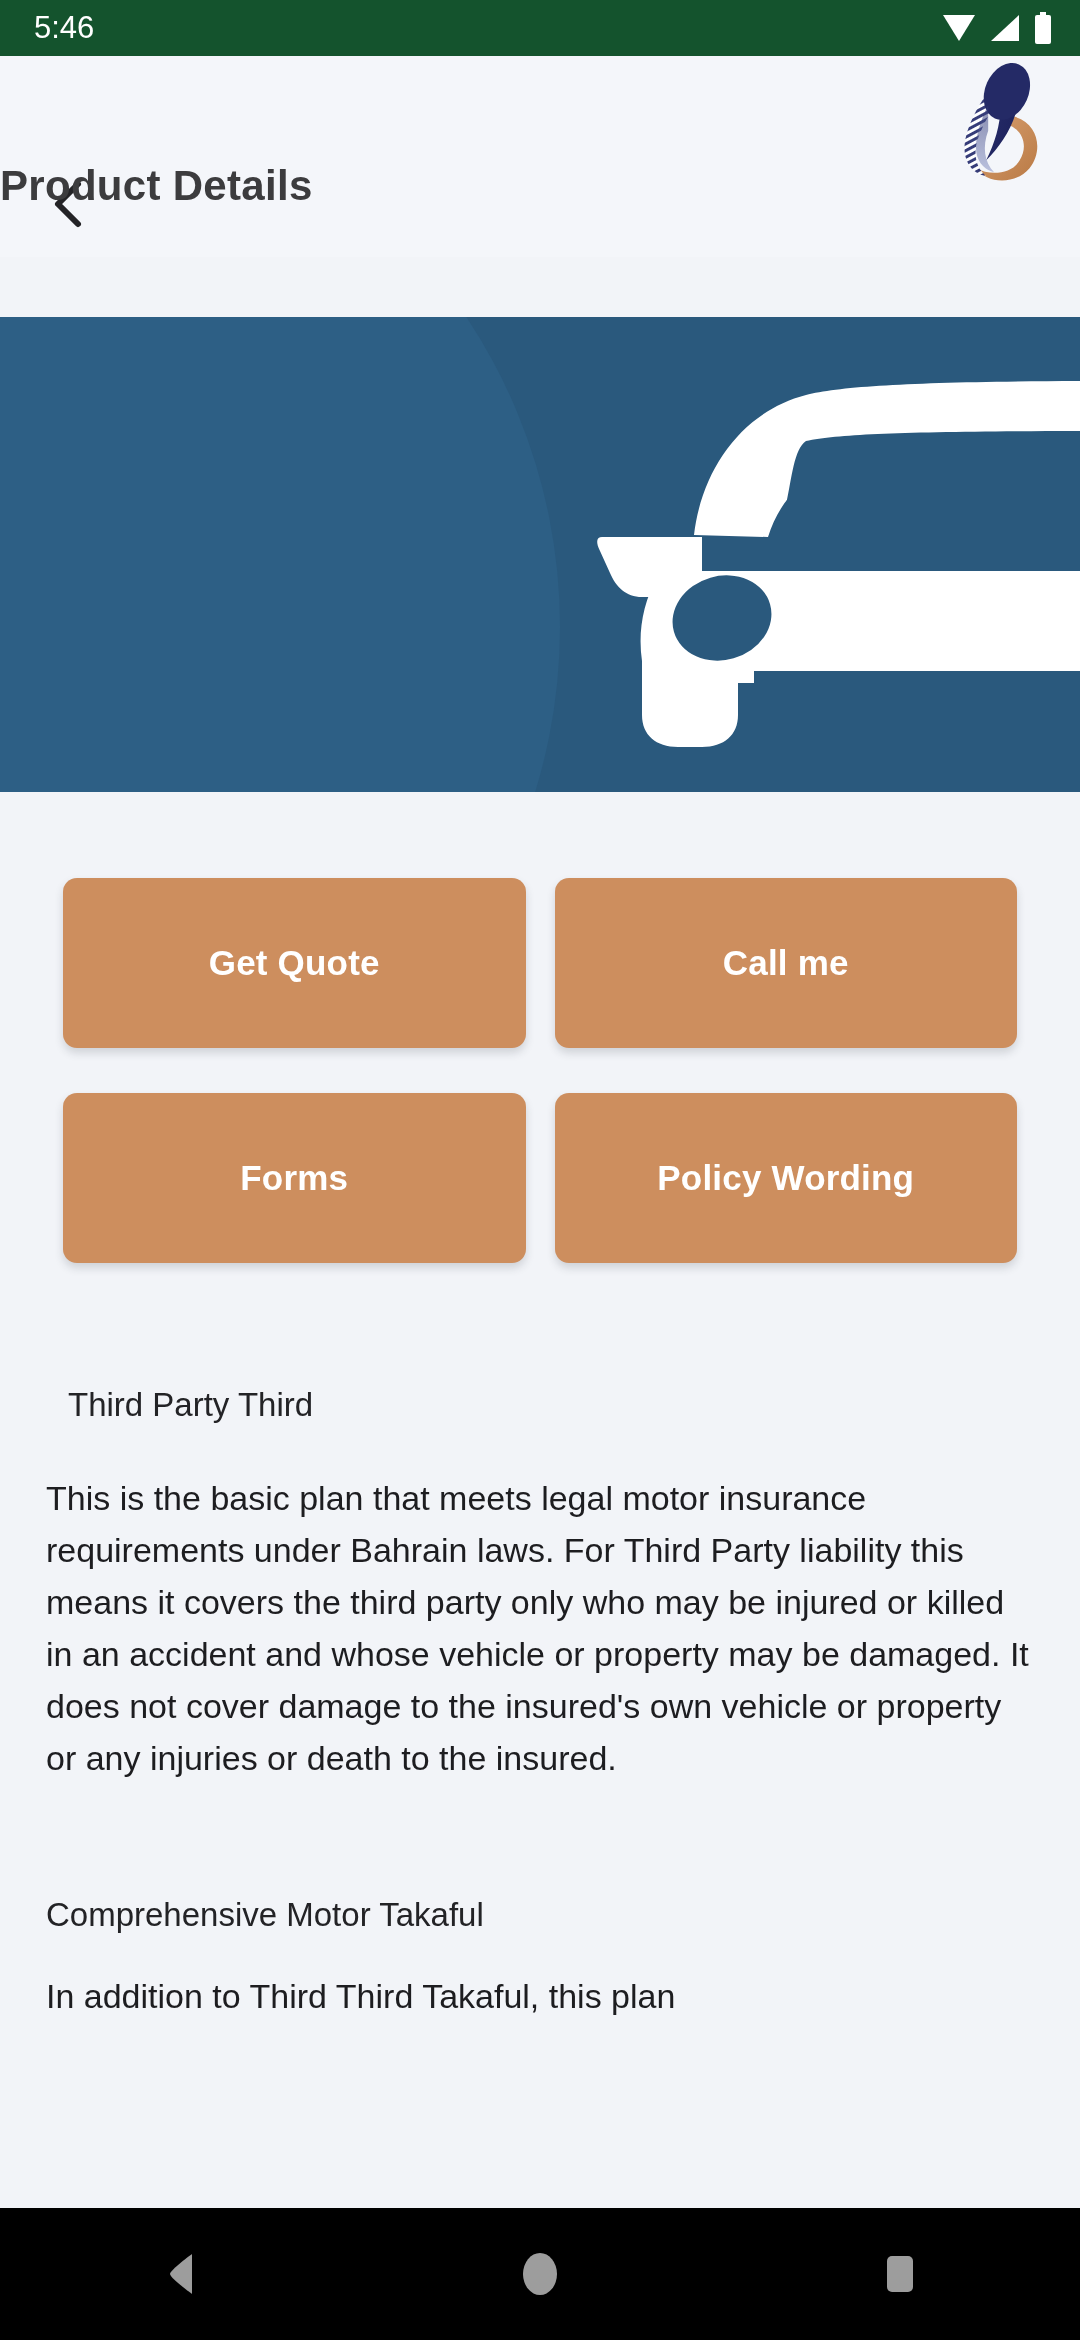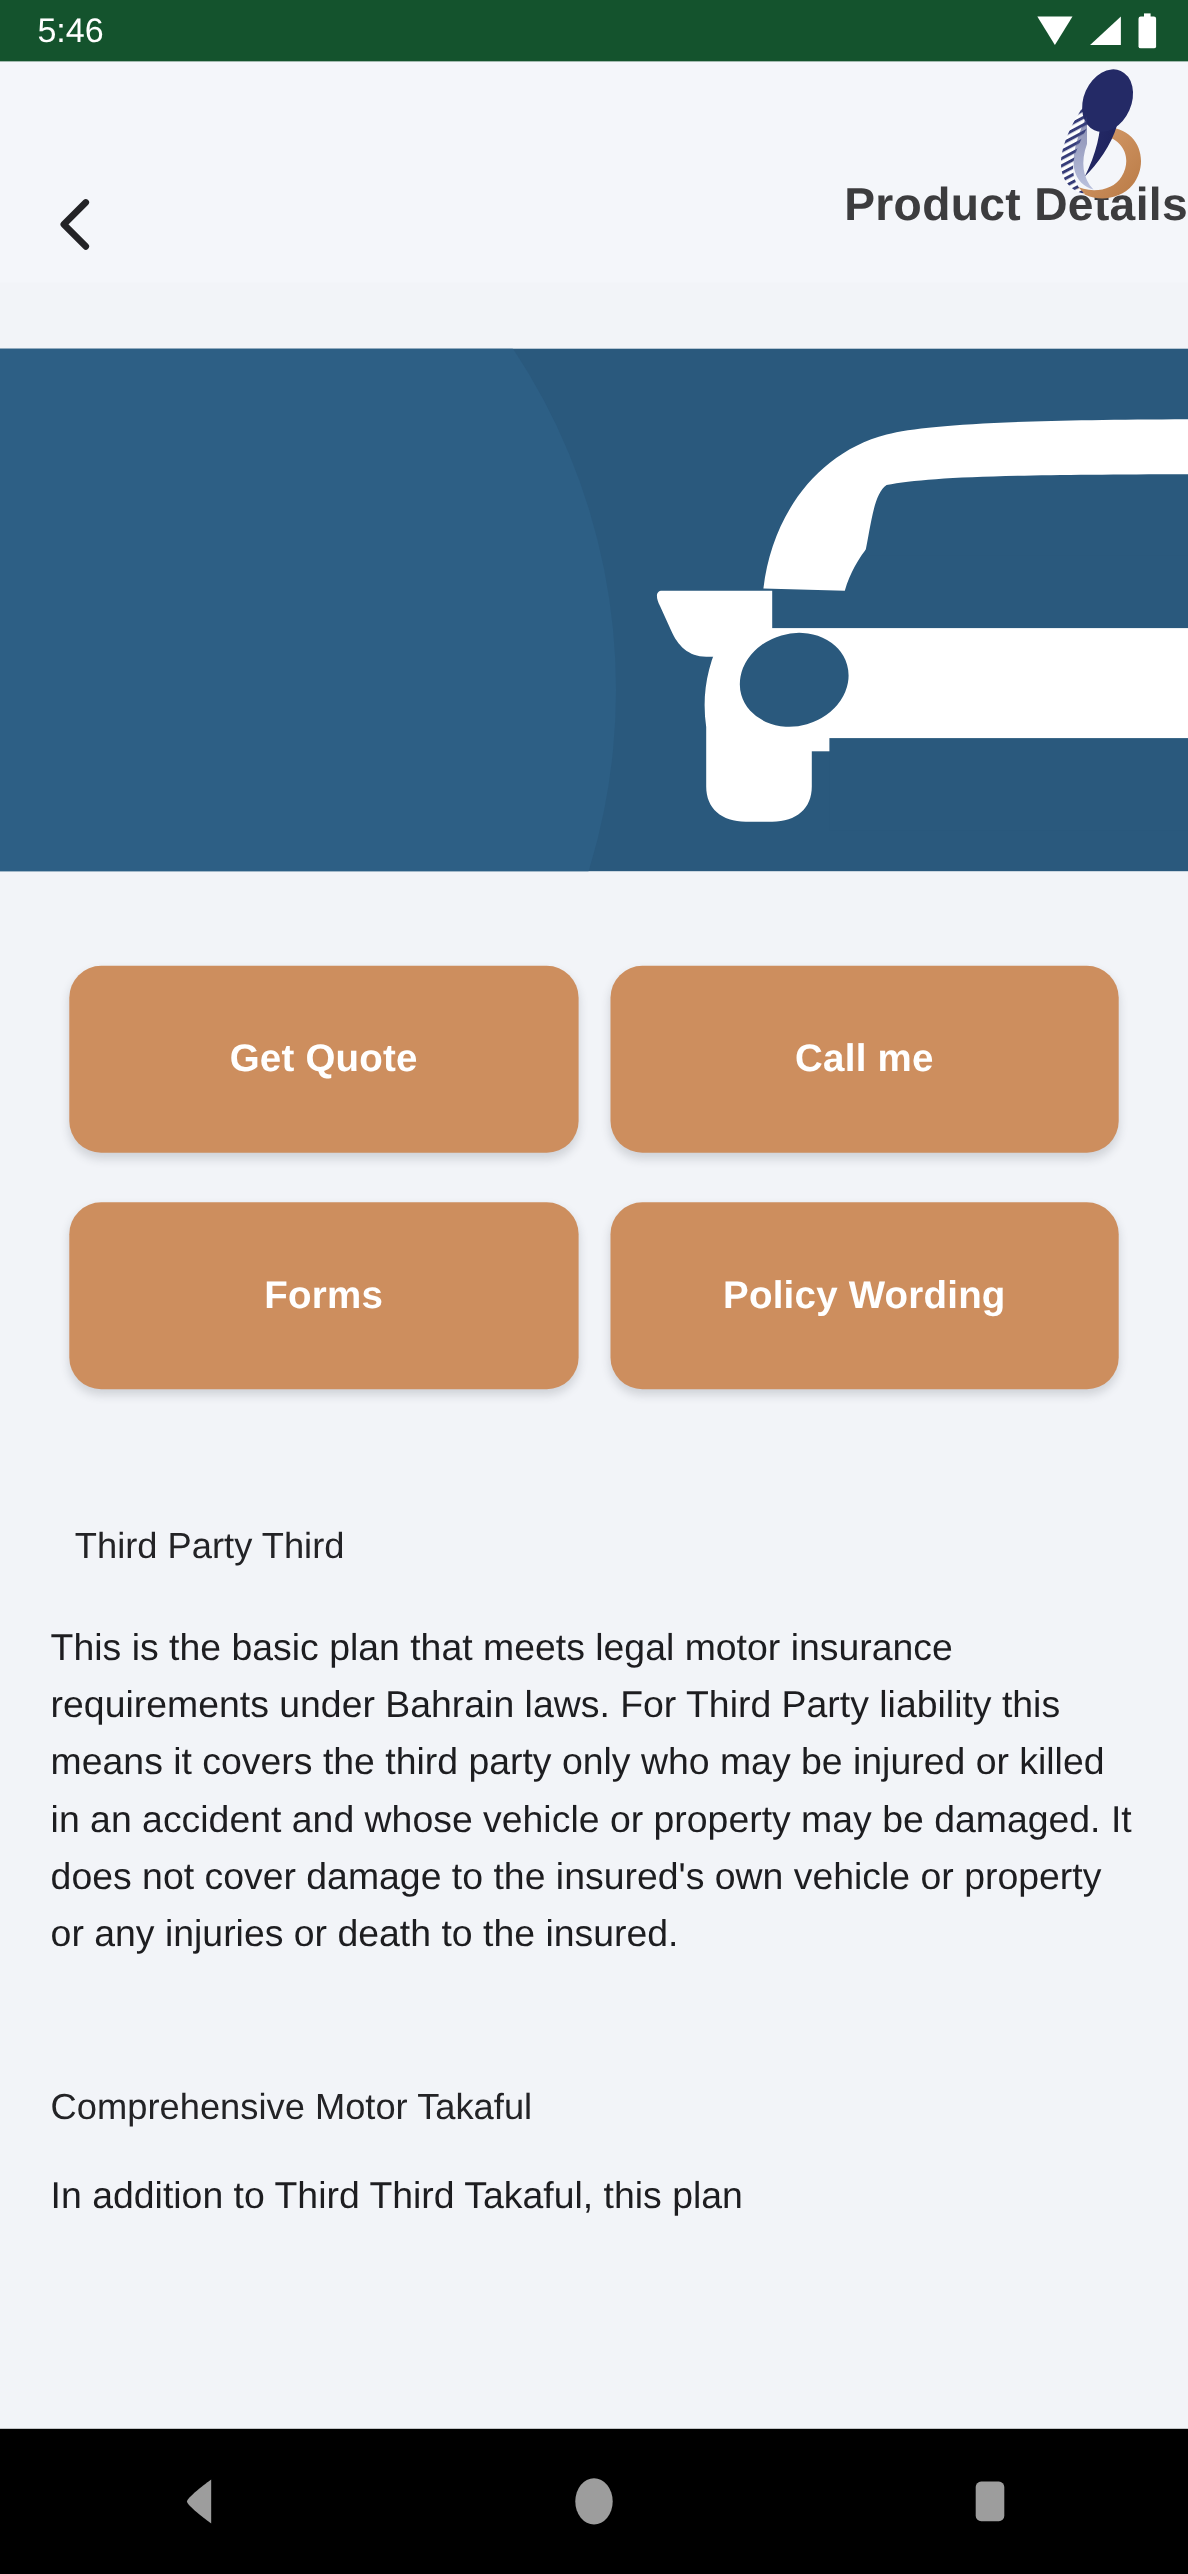--- a/index.html
+++ b/index.html
@@ -42,21 +42,21 @@
     background:#f4f6fa;
   }
   #back-button {
     position:absolute; left:34px; top:112px;
     width:72px; height:72px;
     display:flex; align-items:center; justify-content:center;
     cursor:pointer;
   }
   #header-title {
     position:absolute; left:0; top:106px;
-    width:1080px; text-align:right;
+    width:1080px; text-align:left;
     font-size:42px; font-weight:bold;
     color:#3c3c3e;
     letter-spacing:0.3px;
   }
   #brand-logo {
     position:absolute; right:22px; top:-2px;
     width:116px; height:130px;
   }
 
   
@@ -86,21 +86,21 @@
     width:1080px;
     padding:0 63px;
     display:grid;
     grid-template-columns:1fr 1fr;
     column-gap:29px;
     row-gap:45px;
   }
   .action-button {
     height:170px;
     background:#cd8e5e;
-    border-radius:29px;
+    border-radius:14px;
     display:flex; align-items:center; justify-content:center;
     color:#ffffff;
     font-size:35px;
     font-weight:bold;
     letter-spacing:0.2px;
     box-shadow:0 5px 9px rgba(40,45,60,0.17);
     cursor:pointer;
     user-select:none;
     border:none;
     font-family:"Liberation Sans", sans-serif;

